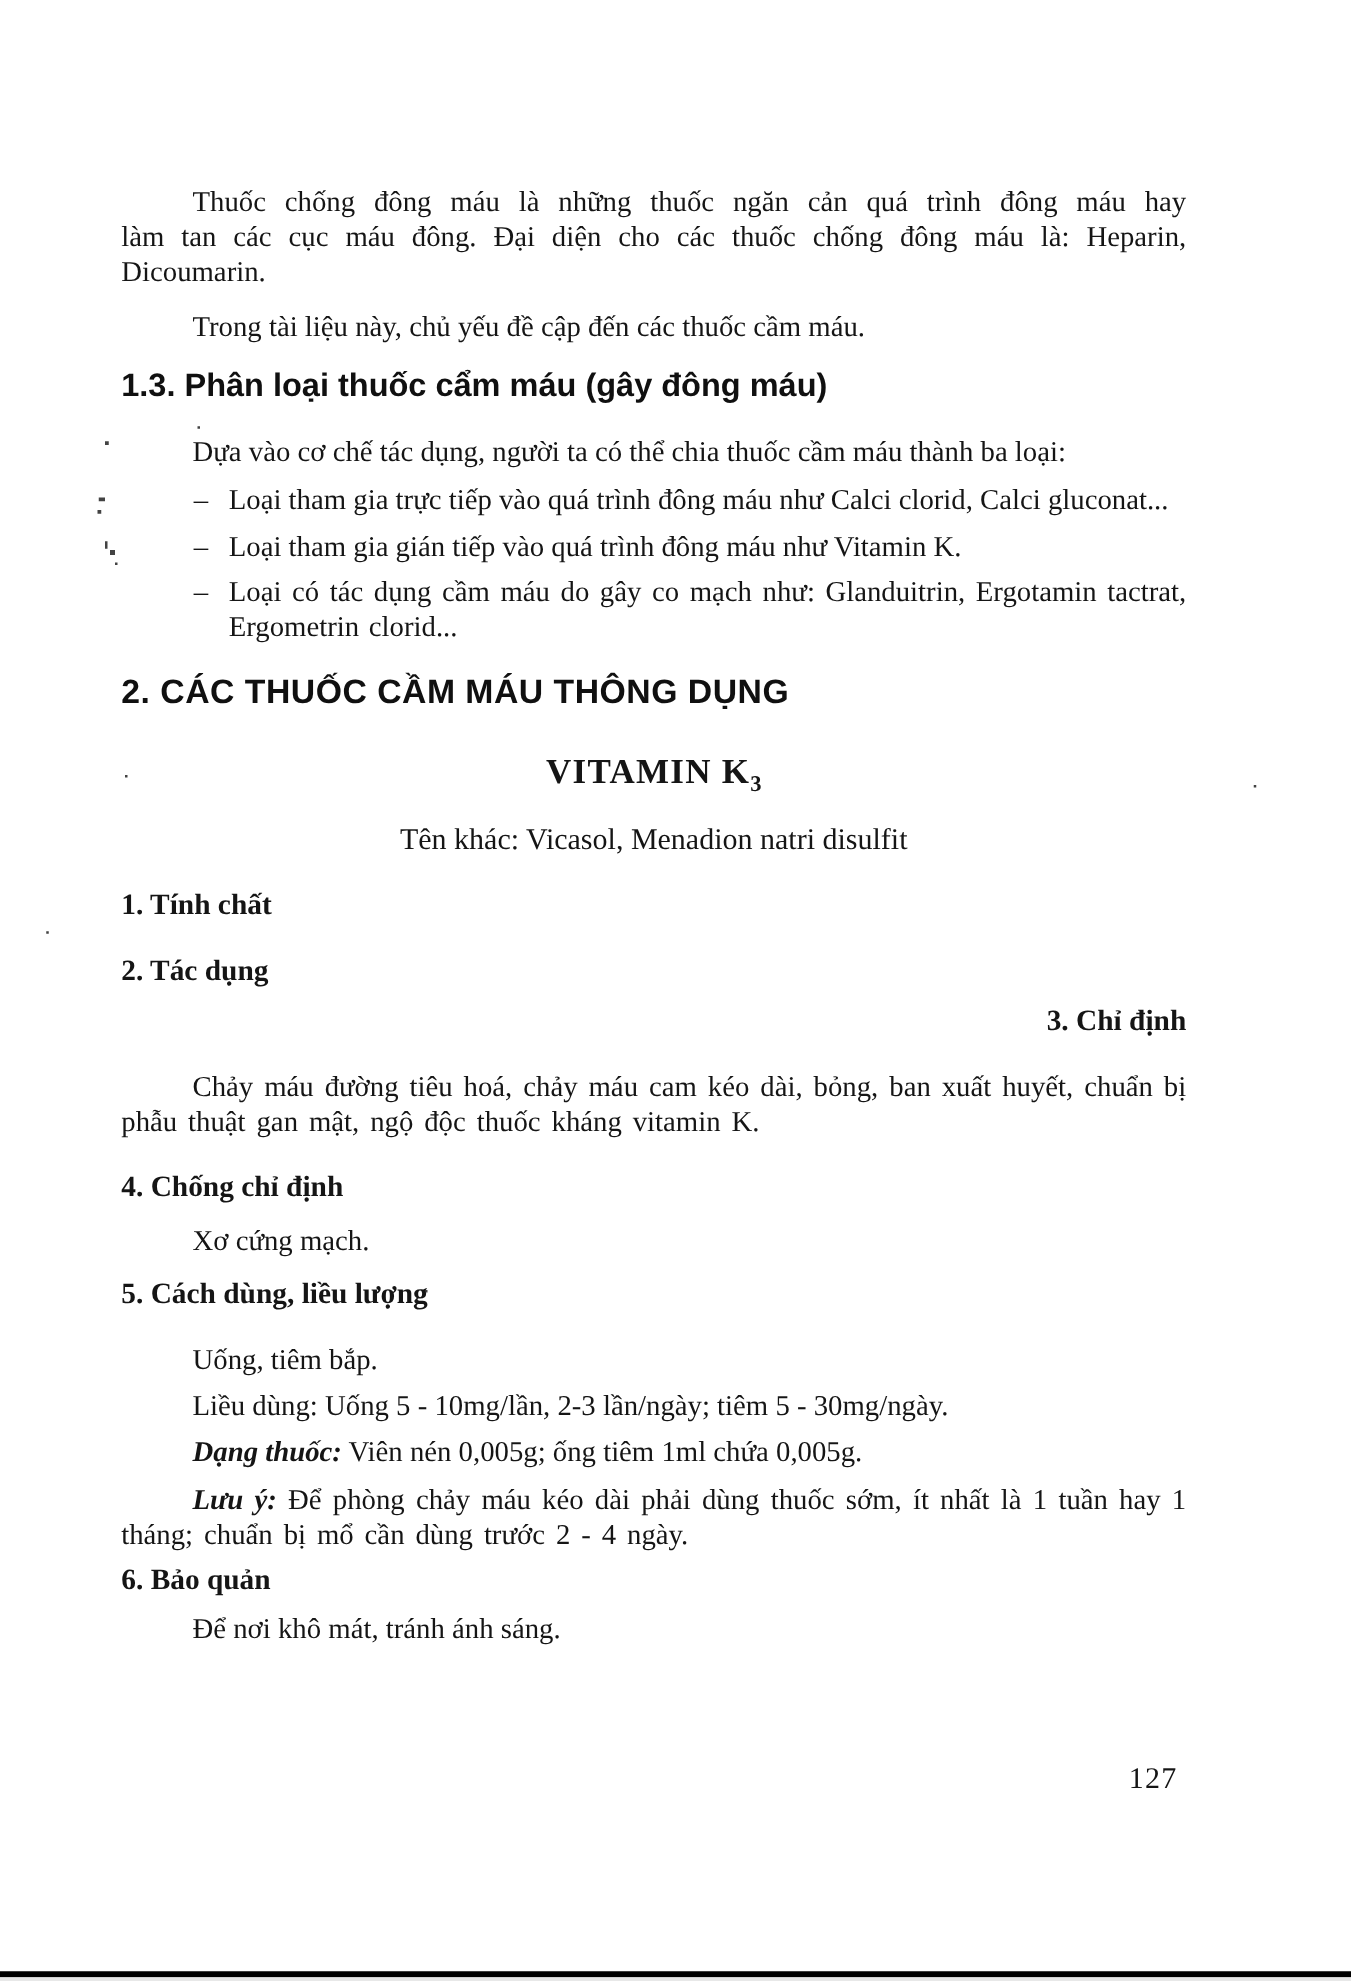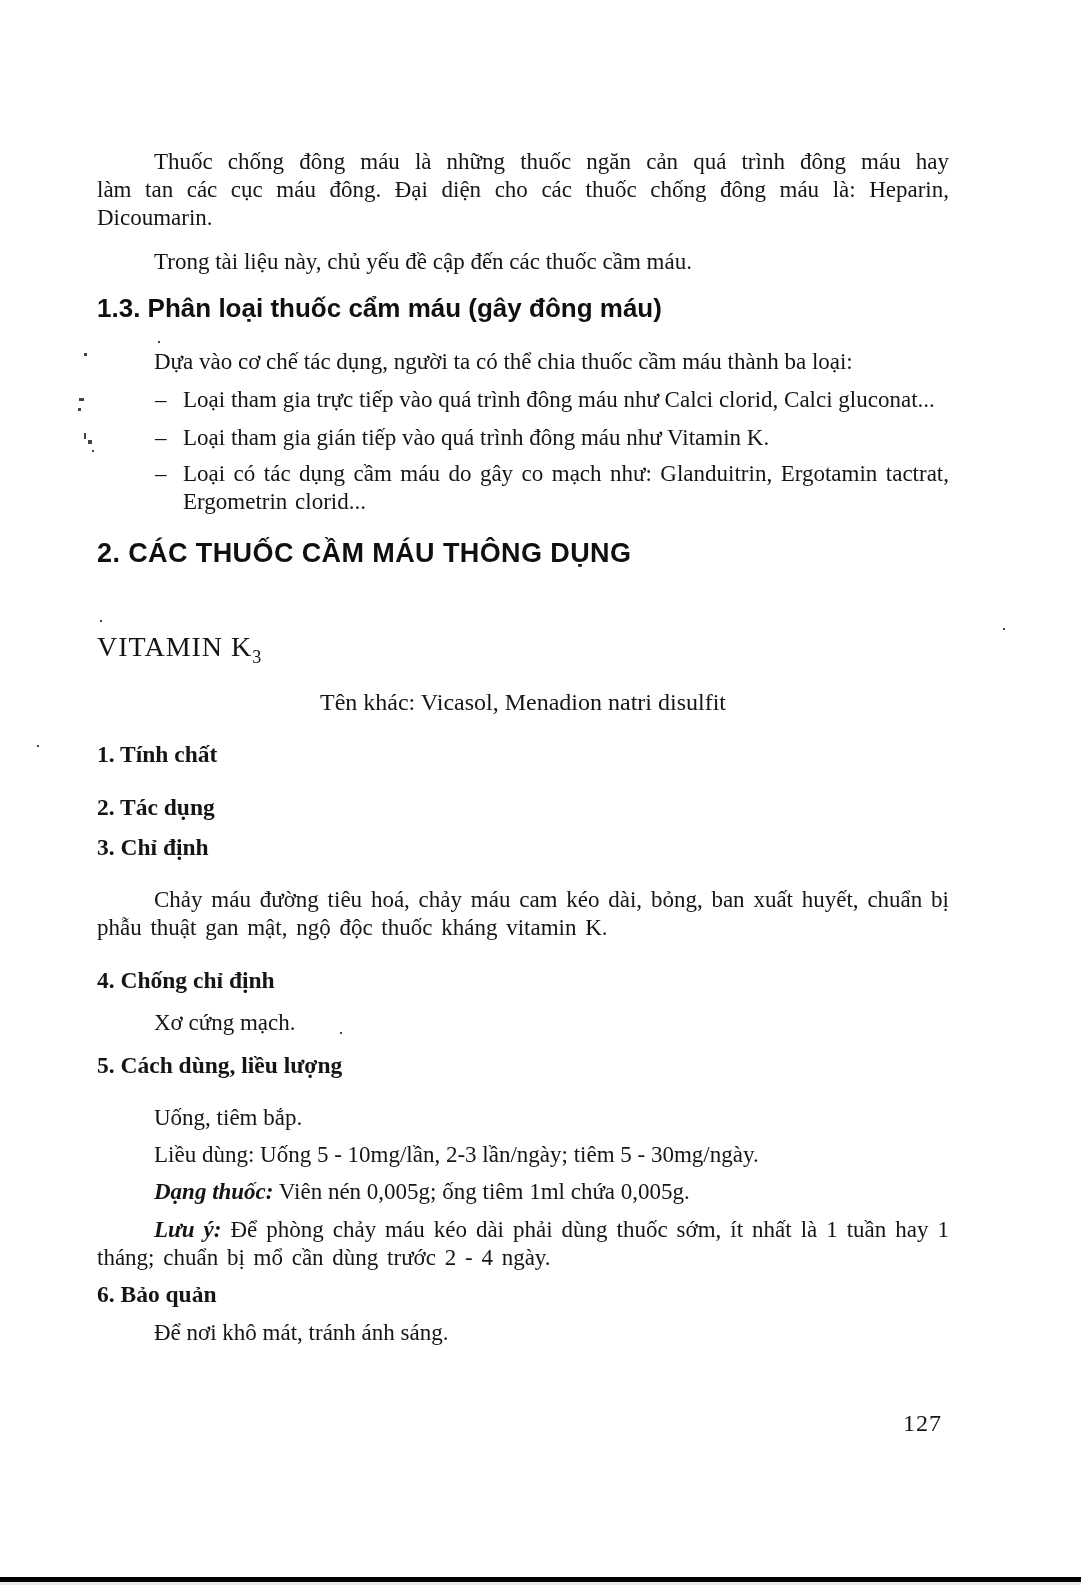--- a/index.html
+++ b/index.html
@@ -27,21 +27,21 @@
   .indent { text-indent:57px; }
   .nowrap { white-space:nowrap; }
 
   .sp7 { word-spacing:7px; }
   .sp4 { word-spacing:4px; }
   .sp3 { word-spacing:3px; }
   .sp2 { word-spacing:2px; }
 
   .mt16 { margin-top:16px; }
   .mt12 { margin-top:24px; }
-  .mt11 { margin-top:11px; }
+  .mt11 { margin-top:11px;text-align:right; }
   .mt10 { margin-top:10px; }
   .mt9  { margin-top:9px; }
   .mt8  { margin-top:8px; }
   .mt14 { margin-top:14px; }
 
   .h-sans {
     font-family:"Liberation Sans","DejaVu Sans",sans-serif;
     font-weight:bold;
     color:#101010;
   }
@@ -57,22 +57,23 @@
   .bullet {
     display:flex;
     margin-left:58px;
     font-size:23px;
     line-height:28px;
   }
   .dash { flex:none; width:28px; }
   .btxt { flex:1 1 auto; }
 
   .drug-title {
-    margin-top:60px;
-    font-weight:normal;
+    margin-top:31px;
+    text-align:center;
+    font-weight:bold;
     font-size:28px;
     line-height:34px;
     letter-spacing:1px;
   }
   .drug-title sub { font-size:18px; letter-spacing:0; }
   .drug-alias {
     margin-top:14px;
     text-align:center;
     font-size:24px;
     line-height:28px;

